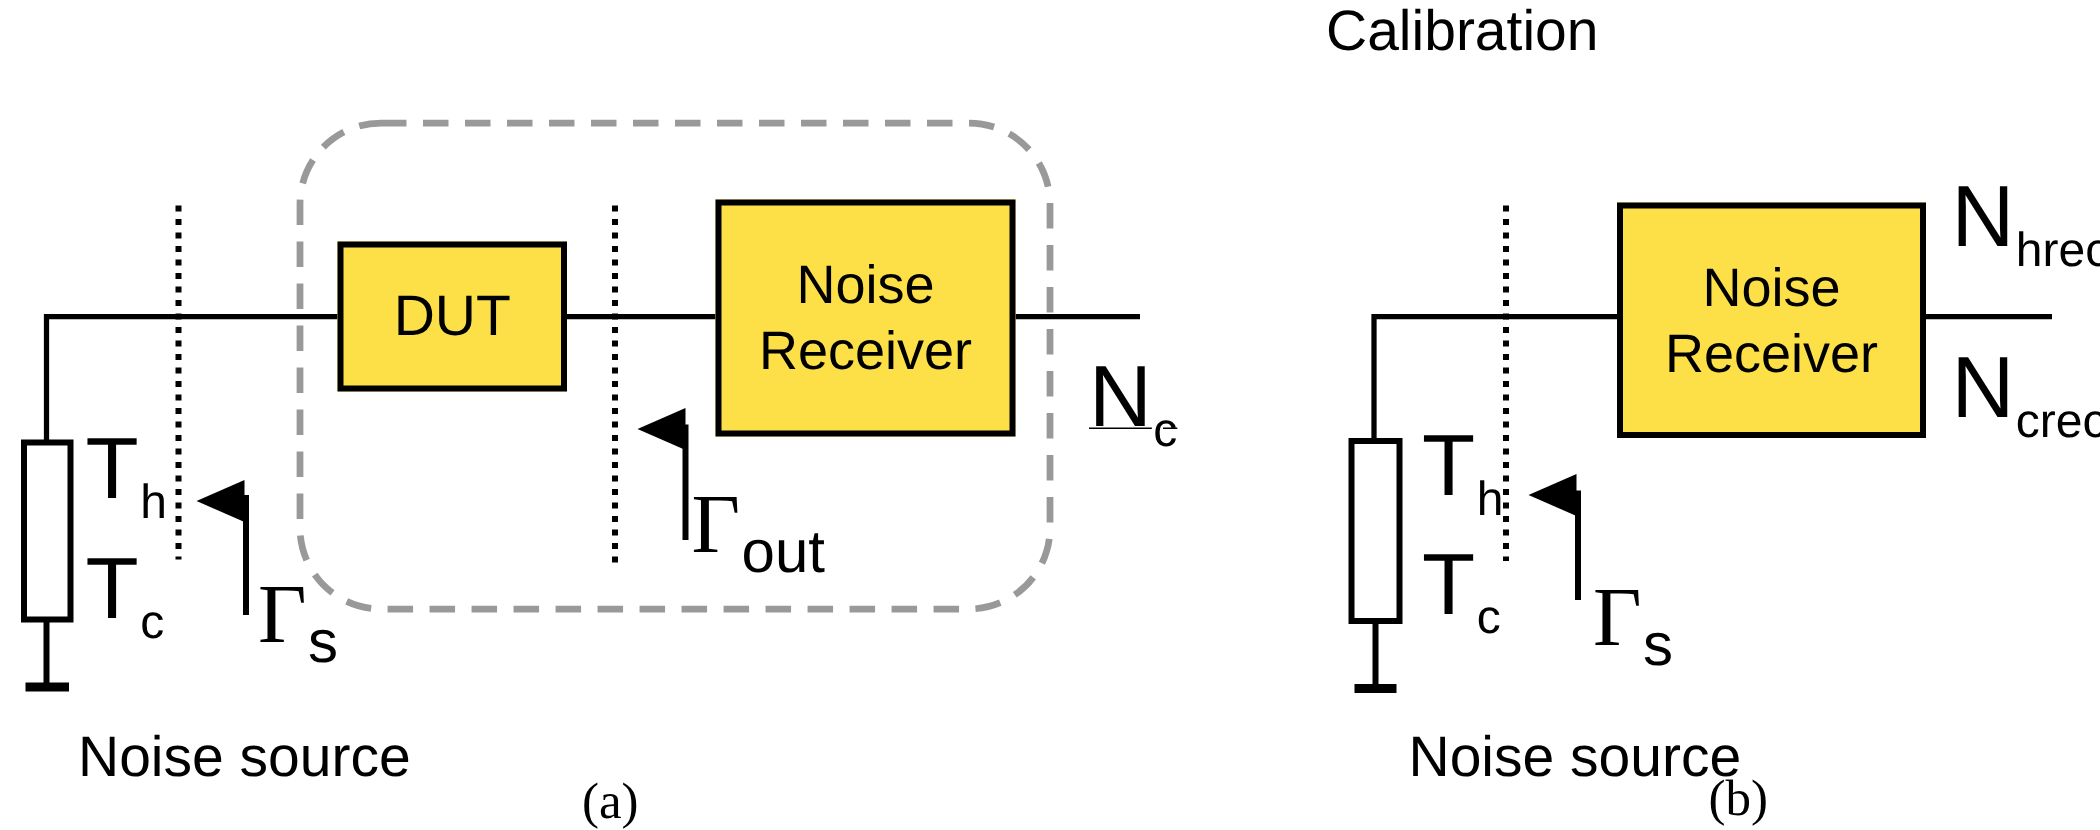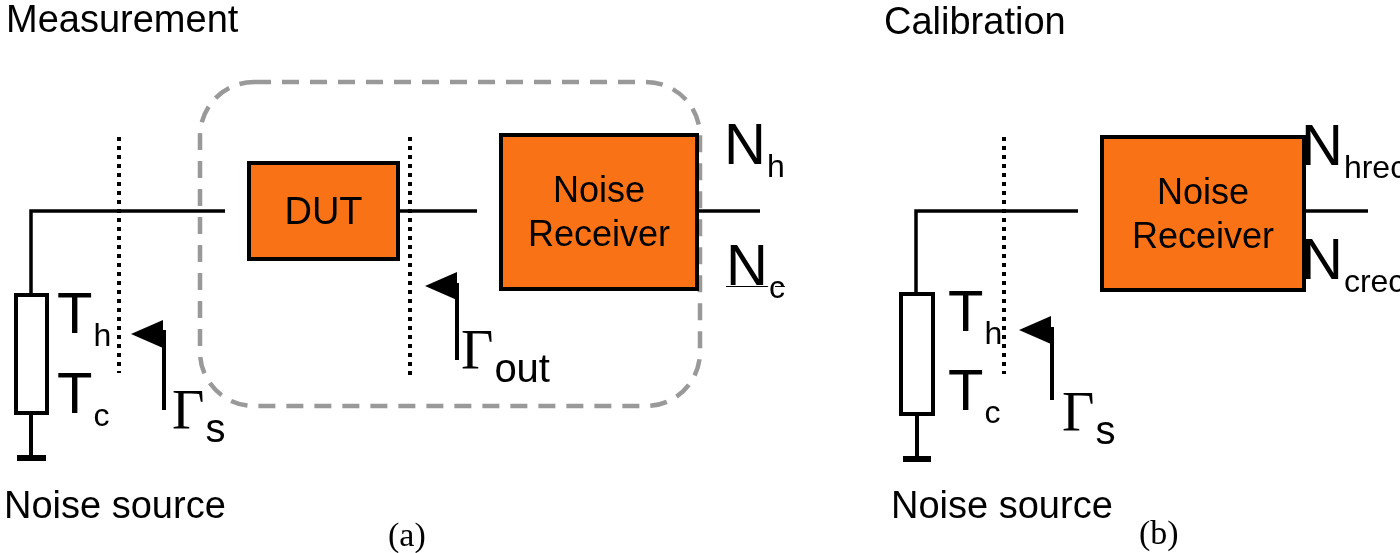--- a/index.html
+++ b/index.html
@@ -11,28 +11,27 @@
     font-family:"Liberation Sans", sans-serif;
     overflow:hidden;
   }
   svg.wires { position:absolute; left:0; top:0; }
   .lbl { position:absolute; line-height:1; white-space:nowrap; }
   .title { font-size:38px; }
   .big-base { font-size:58px; }
   .big-sub  { font-size:32px; position:relative; top:13px; margin-left:1px; }
   .gamma-base { font-family:"Liberation Serif", serif; font-size:56px; }
   .gamma-sub  { font-size:40px; position:relative; top:13px; margin-left:1px; }
-  .plain { font-size:38px; }
+  .plain { font-size:38px;margin-left:48px; }
   .caption { font-family:"Liberation Serif", serif; font-size:34px; }
   .block {
     position:absolute; box-sizing:border-box;
-    border:4px solid #000; background:#f97316;
+    border:4px solid #000; background:#fde047;
     display:flex; align-items:center; justify-content:center;
     text-align:center;
-    margin-left:22px;
   }
   .dut-block { left:225px; top:161px; width:153px; height:100px; font-size:38px; }
   .rcv-block-left  { left:477px;  top:133px; width:200px; height:158px; font-size:36px; line-height:1.22; }
   .rcv-block-right { left:1078px; top:135px; width:206px; height:157px; font-size:36px; line-height:1.22; }
   .rcv-text { width:170px; }
 </style>
 </head>
 <body>
 
 <div class="figure">
@@ -70,33 +69,29 @@
     <line x1="903" y1="459" x2="931" y2="459" stroke="#000" stroke-width="6"></line>
 
     <line x1="1004" y1="137" x2="1004" y2="374" stroke="#000" stroke-width="4" stroke-dasharray="4 5"></line>
 
     <g>
       <path d="M1052 400 V327" fill="none" stroke="#000" stroke-width="4"></path>
       <polygon points="1019,330 1051,316 1051,344" fill="#000"></polygon>
     </g>
   </svg>
 
-  <div class="lbl title" style="left:6px; top:0px;">Measurement</div>
 
   <div class="block dut-block">
     <span>DUT</span>
   </div>
 
   <div class="block rcv-block-left">
     <span class="rcv-text">Noise Receiver</span>
   </div>
 
-  <div class="lbl" style="left:724px; top:115px;">
-    <span class="big-base">N</span><span class="big-sub">h</span>
-  </div>
   <div class="lbl" style="left:726px; top:236px;text-decoration:underline;">
     <span class="big-base">N</span><span class="big-sub">c</span>
   </div>
 
   <div class="lbl" style="left:57px; top:284px;">
     <span class="big-base">T</span><span class="big-sub">h</span>
   </div>
   <div class="lbl" style="left:57px; top:364px;">
     <span class="big-base">T</span><span class="big-sub">c</span>
   </div>

